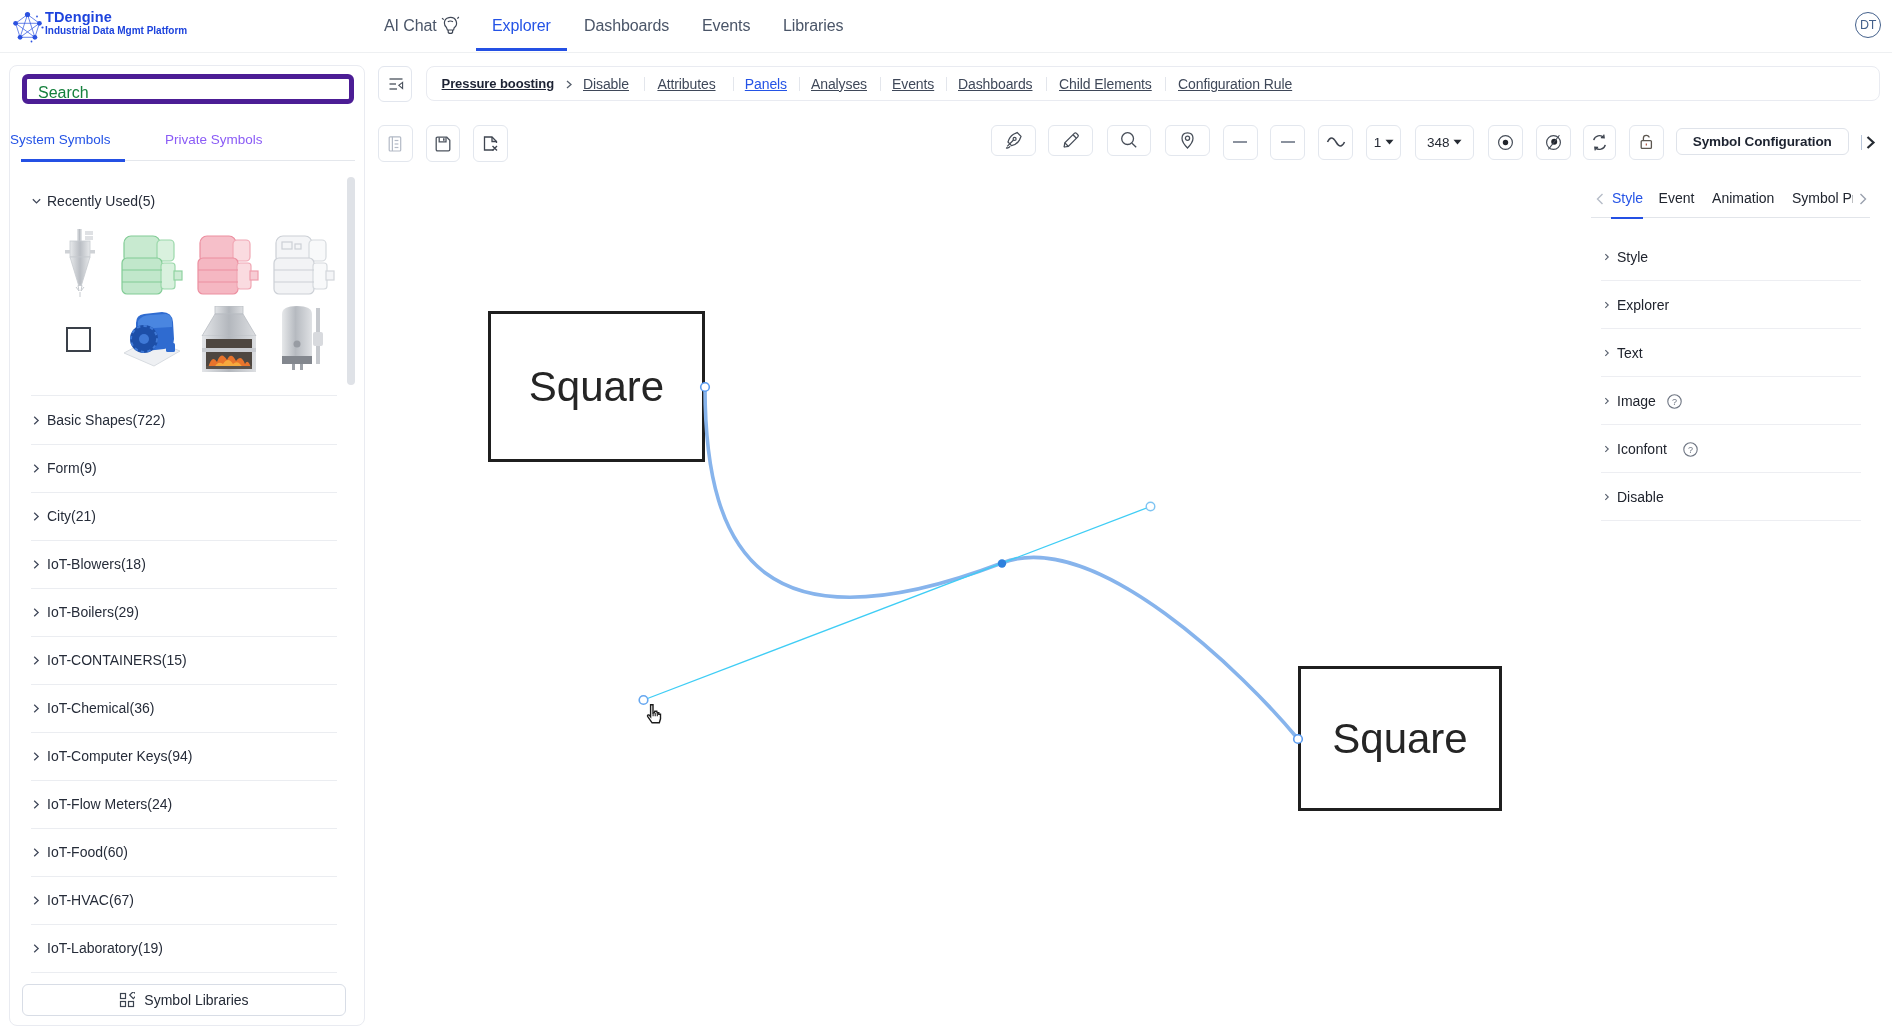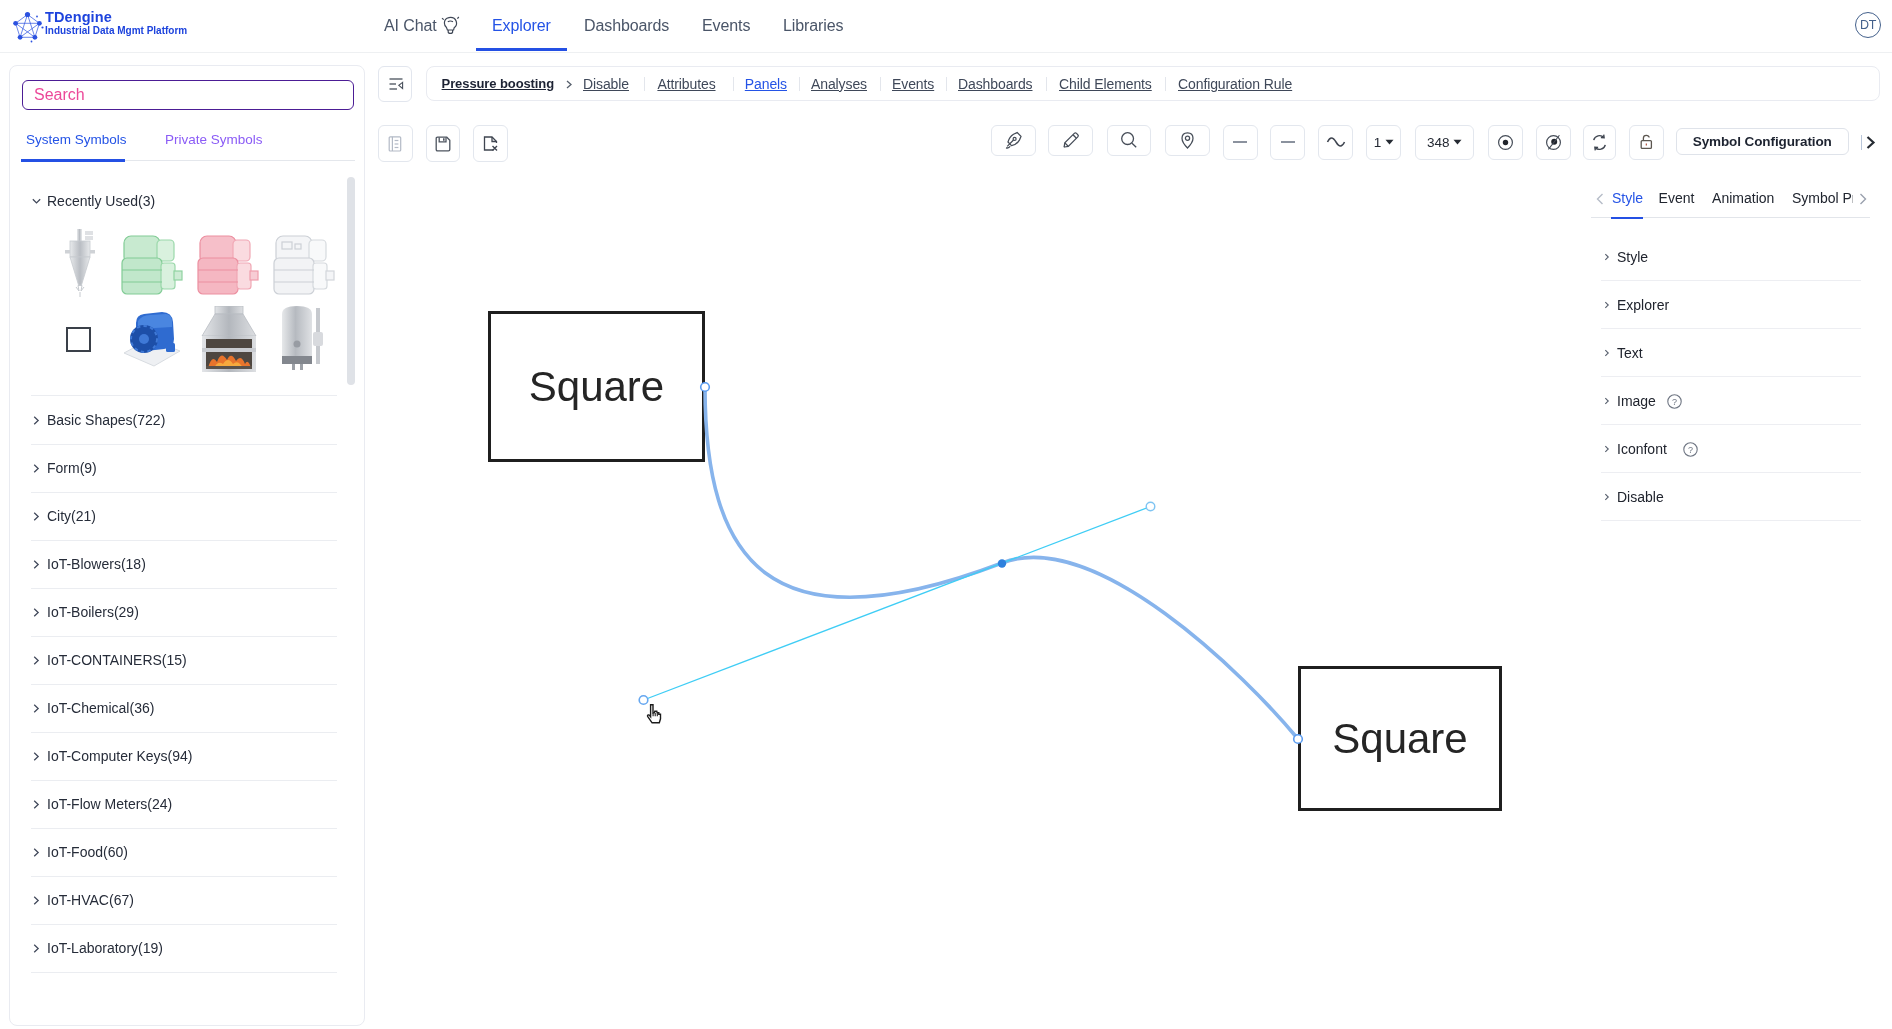--- a/index.html
+++ b/index.html
@@ -8,21 +8,21 @@
 
 #header { position:absolute; left:0; top:0; width:1892px; height:53px; background:#fff; border-bottom:1px solid #eef0f2; }
 #logo-title { position:absolute; left:45px; top:9px; font-size:14.5px; font-weight:bold; color:#1d43dd; letter-spacing:0.1px;}
 #logo-sub { position:absolute; left:45px; top:25px; font-size:10px; font-weight:bold; color:#1d43dd; }
 .nav-item { position:absolute; top:0; height:52px; line-height:52px; font-size:16px; color:#4a5568; letter-spacing:-0.1px; }
 .nav-item.active { color:#2453e6; }
 #nav-underline { position:absolute; left:476px; top:48px; width:91px; height:3px; background:#2450e4; }
 #avatar { position:absolute; left:1855px; top:12px; width:26px; height:26px; border-radius:50%; border:1.4px solid #44618c; color:#44618c; font-size:12.5px; text-align:center; line-height:24px; letter-spacing:-0.3px;}
 
 #sidebar { position:absolute; left:9px; top:65px; width:356px; height:961px; background:#fff; border:1px solid #e9ebf1; border-radius:8px; }
-#search { position:absolute; left:12px; top:14px; width:332px; height:30px; border:1px solid #4c1d95; border-radius:6px; color:#ec4899; font-size:16px; line-height:28px; padding-left:11px; }
+#search { position:absolute; left:12px; top:8px; width:332px; height:30px; border:5px solid #4c1d95; border-radius:6px; color:#15803d; font-size:16px; line-height:28px; padding-left:11px; }
 .stab { position:absolute; top:66px; font-size:13.5px; }
 #stab-line { position:absolute; left:12px; top:94px; width:333px; height:1px; background:#e4e7ec; }
 #stab-active { position:absolute; left:11px; top:93px; width:104px; height:2.5px; background:#2450e4; }
 .sect { position:absolute; left:0; width:356px; font-size:14px; color:#262c39; }
 .sect .chev { position:absolute; left:21px; top:50%; margin-top:-5px; }
 .sect .lbl { position:absolute; left:37px; top:50%; margin-top:-8px; }
 .sdiv { position:absolute; left:21px; width:306px; height:1px; background:#ebedf1; }
 #scrollbar { position:absolute; left:337px; top:111px; width:8px; height:208px; background:#dfe2e7; border-radius:4px; }
 #symlib { position:absolute; left:12px; top:918px; width:324px; height:32px; border:1px solid #d8dde6; border-radius:6px; font-size:14px; color:#242a36; text-align:center; line-height:30px; }
 
@@ -84,29 +84,29 @@
 </svg>
 <div class="nav-item active" style="left:492px">Explorer</div>
 <div id="nav-underline"></div>
 <div class="nav-item" style="left:584px">Dashboards</div>
 <div class="nav-item" style="left:702px">Events</div>
 <div class="nav-item" style="left:783px">Libraries</div>
 <div id="avatar">DT</div>
 
 <div id="sidebar">
   <div id="search">Search</div>
-  <div class="stab" style="left:16px;color:#2453e6">System Symbols</div>
+  <div class="stab" style="left:0;color:#2453e6">System Symbols</div>
   <div class="stab" style="left:155px;color:#8b5cf6">Private Symbols</div>
   <div id="stab-line"></div>
   <div id="stab-active"></div>
   <div class="sect" style="top:123px;height:24px">
     <svg class="chev" width="11" height="11" viewBox="0 0 12 12">
         <path d="M2 3.5 L6 7.5 L10 3.5" fill="none" stroke="#40485a" stroke-width="1.4"></path>
       </svg>
-    <span class="lbl">Recently Used(3)</span>
+    <span class="lbl">Recently Used(5)</span>
   </div>
   <div id="icongrid">
 
     <svg class="abs" style="left:55px;top:163px" width="30" height="69" viewBox="0 0 30 69">
       <defs>
           <linearGradient id="gf" x1="0" x2="1">
             <stop offset="0" stop-color="#e8eaec"></stop>
             <stop offset="0.5" stop-color="#b9bdc3"></stop>
             <stop offset="1" stop-color="#e8eaec"></stop>
           </linearGradient>
@@ -287,20 +287,28 @@
     <div class="sdiv" style="top:858px"></div>
     <div class="sect" style="top:870px;height:24px">
         <svg class="chev" width="11" height="11" viewBox="0 0 12 12">
           <path d="M3.5 2 L7.8 6 L3.5 10" fill="none" stroke="#40485a" stroke-width="1.4"></path>
         </svg>
         <span class="lbl">IoT-Laboratory(19)</span>
       </div>
     <div class="sdiv" style="top:906px"></div>
   </div>
   <div id="scrollbar"></div>
+  <div id="symlib"><svg style="vertical-align:-3px;margin-right:9px" width="16" height="16" viewBox="0 0 16 16">
+        <g fill="none" stroke="#3c4450" stroke-width="1.2">
+          <rect x="1.5" y="1.5" width="5" height="5"></rect>
+          <rect x="1.5" y="9.5" width="5" height="5"></rect>
+          <rect x="9.5" y="9.5" width="5" height="5"></rect>
+          <rect x="11.8" y="0.6" width="5" height="5" transform="rotate(45 14.3 3.1)"></rect>
+        </g>
+      </svg>Symbol Libraries</div>
 </div>
 
 <div id="collapse-btn">
   <svg class="abs" style="left:10px;top:10.5px" width="15" height="13" viewBox="0 0 15 13">
     <g stroke="#4a515c" stroke-width="1.3" fill="none">
     <line x1="0.5" y1="1" x2="13.5" y2="1"></line>
     <line x1="0.5" y1="6" x2="7" y2="6"></line>
     <line x1="0.5" y1="11" x2="8" y2="11"></line>
     <path d="M13.6 4.4 L9.8 7.3 L13.6 10.5 Z" stroke-width="1.1"></path>
     </g>

